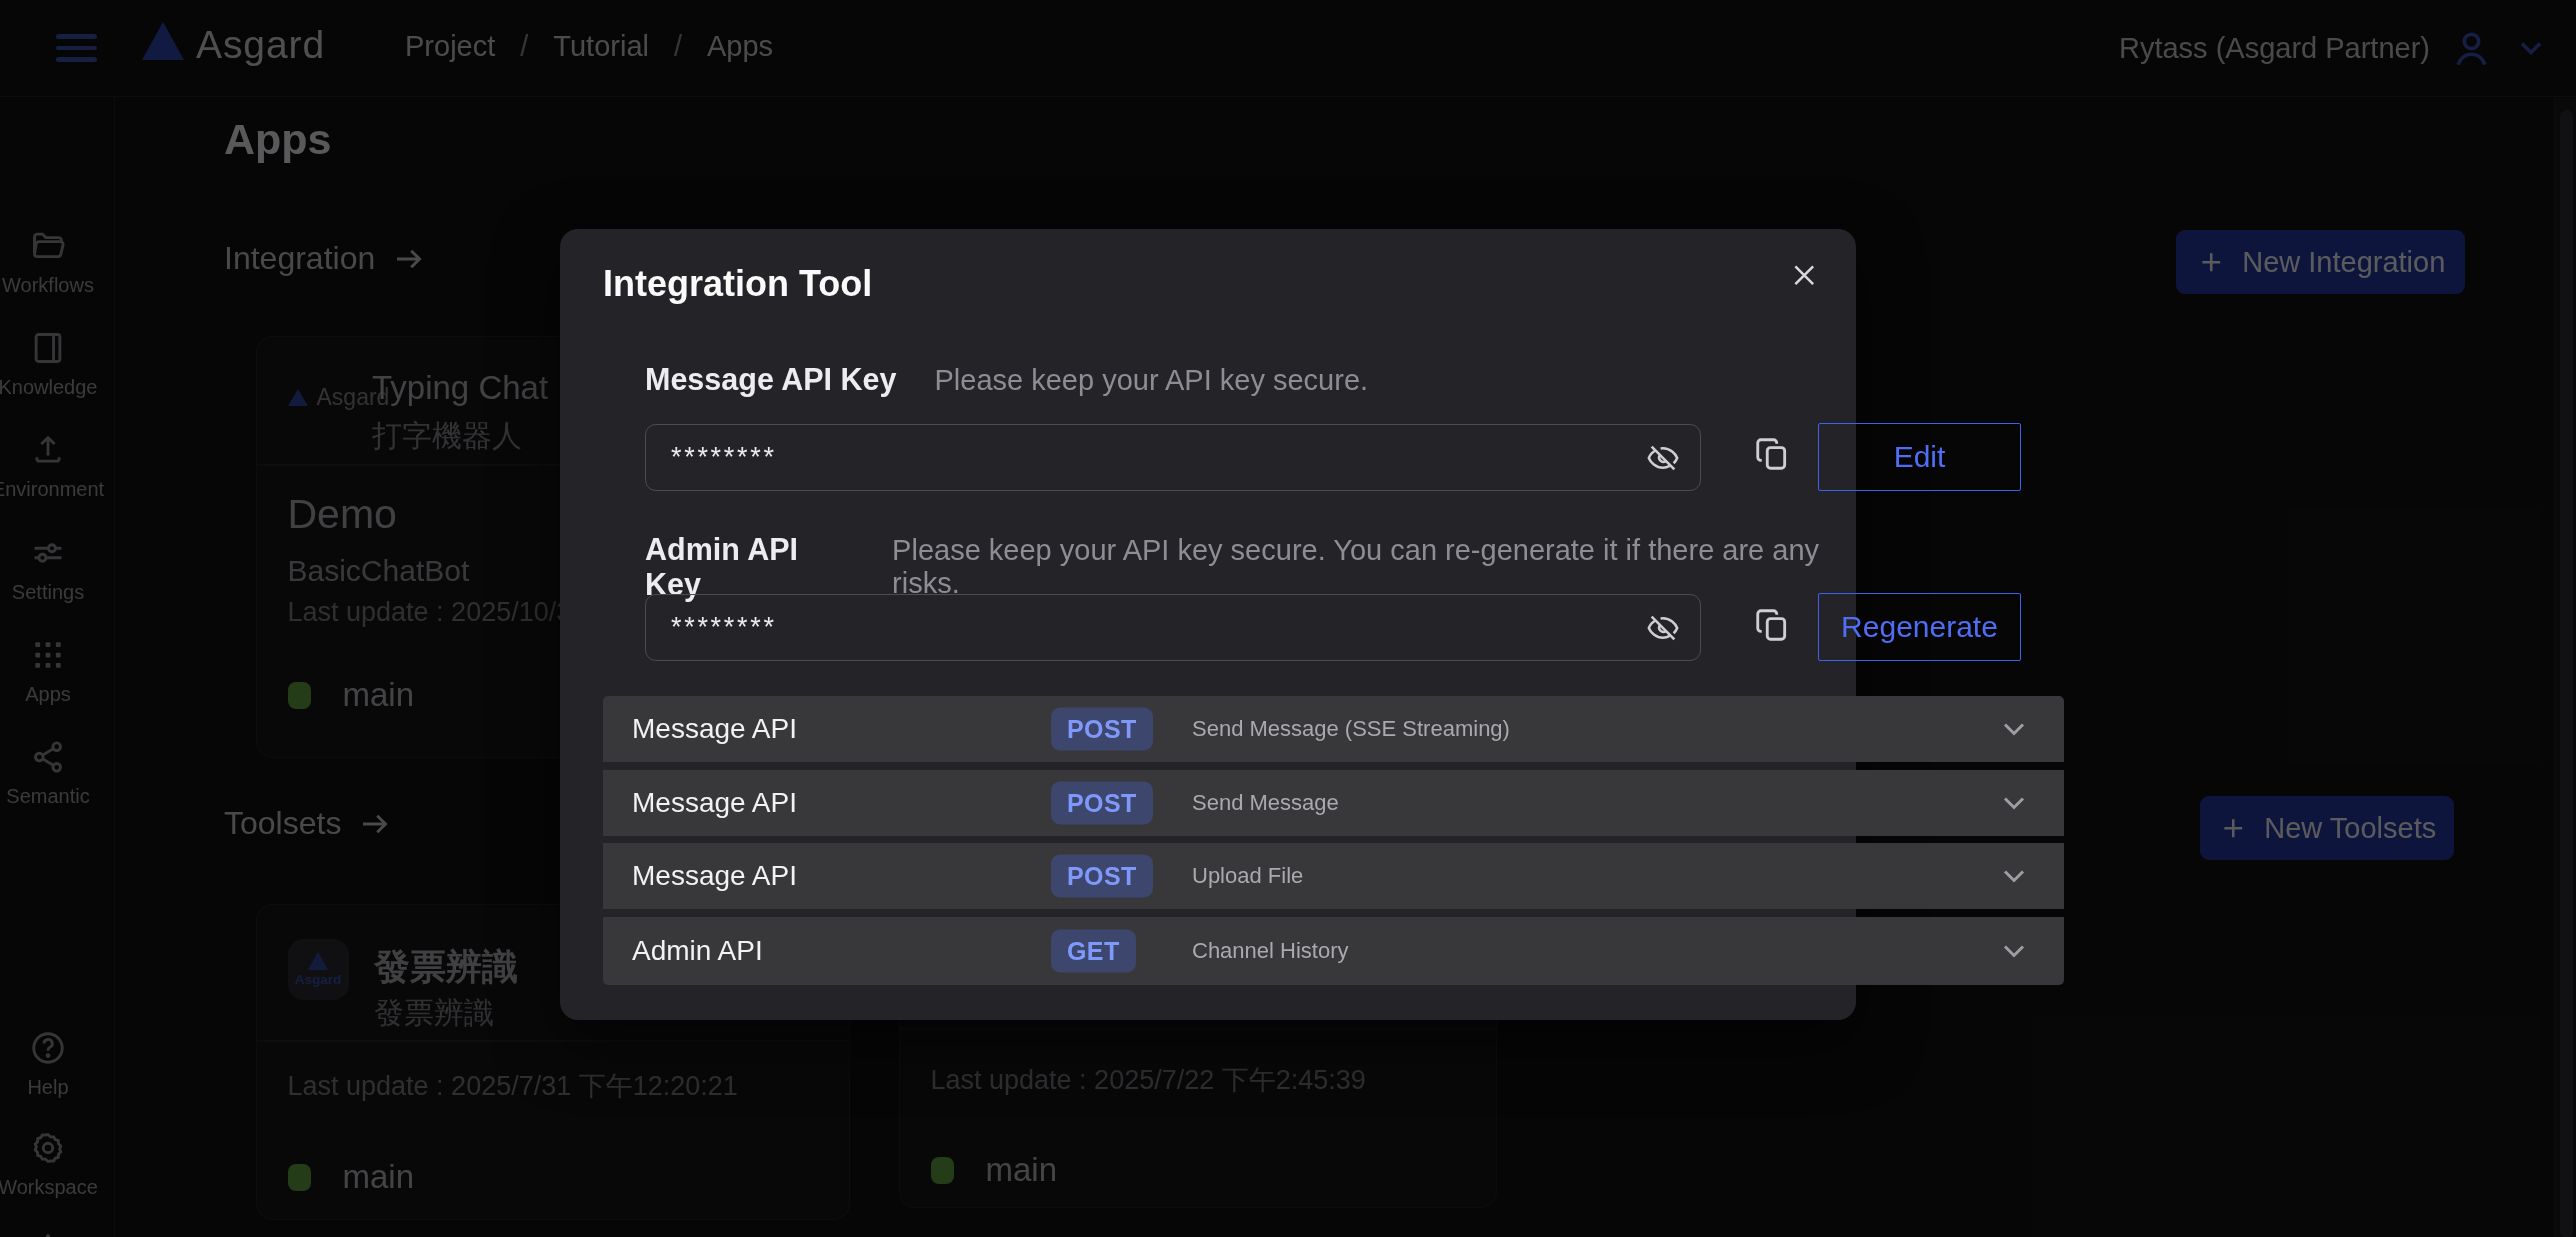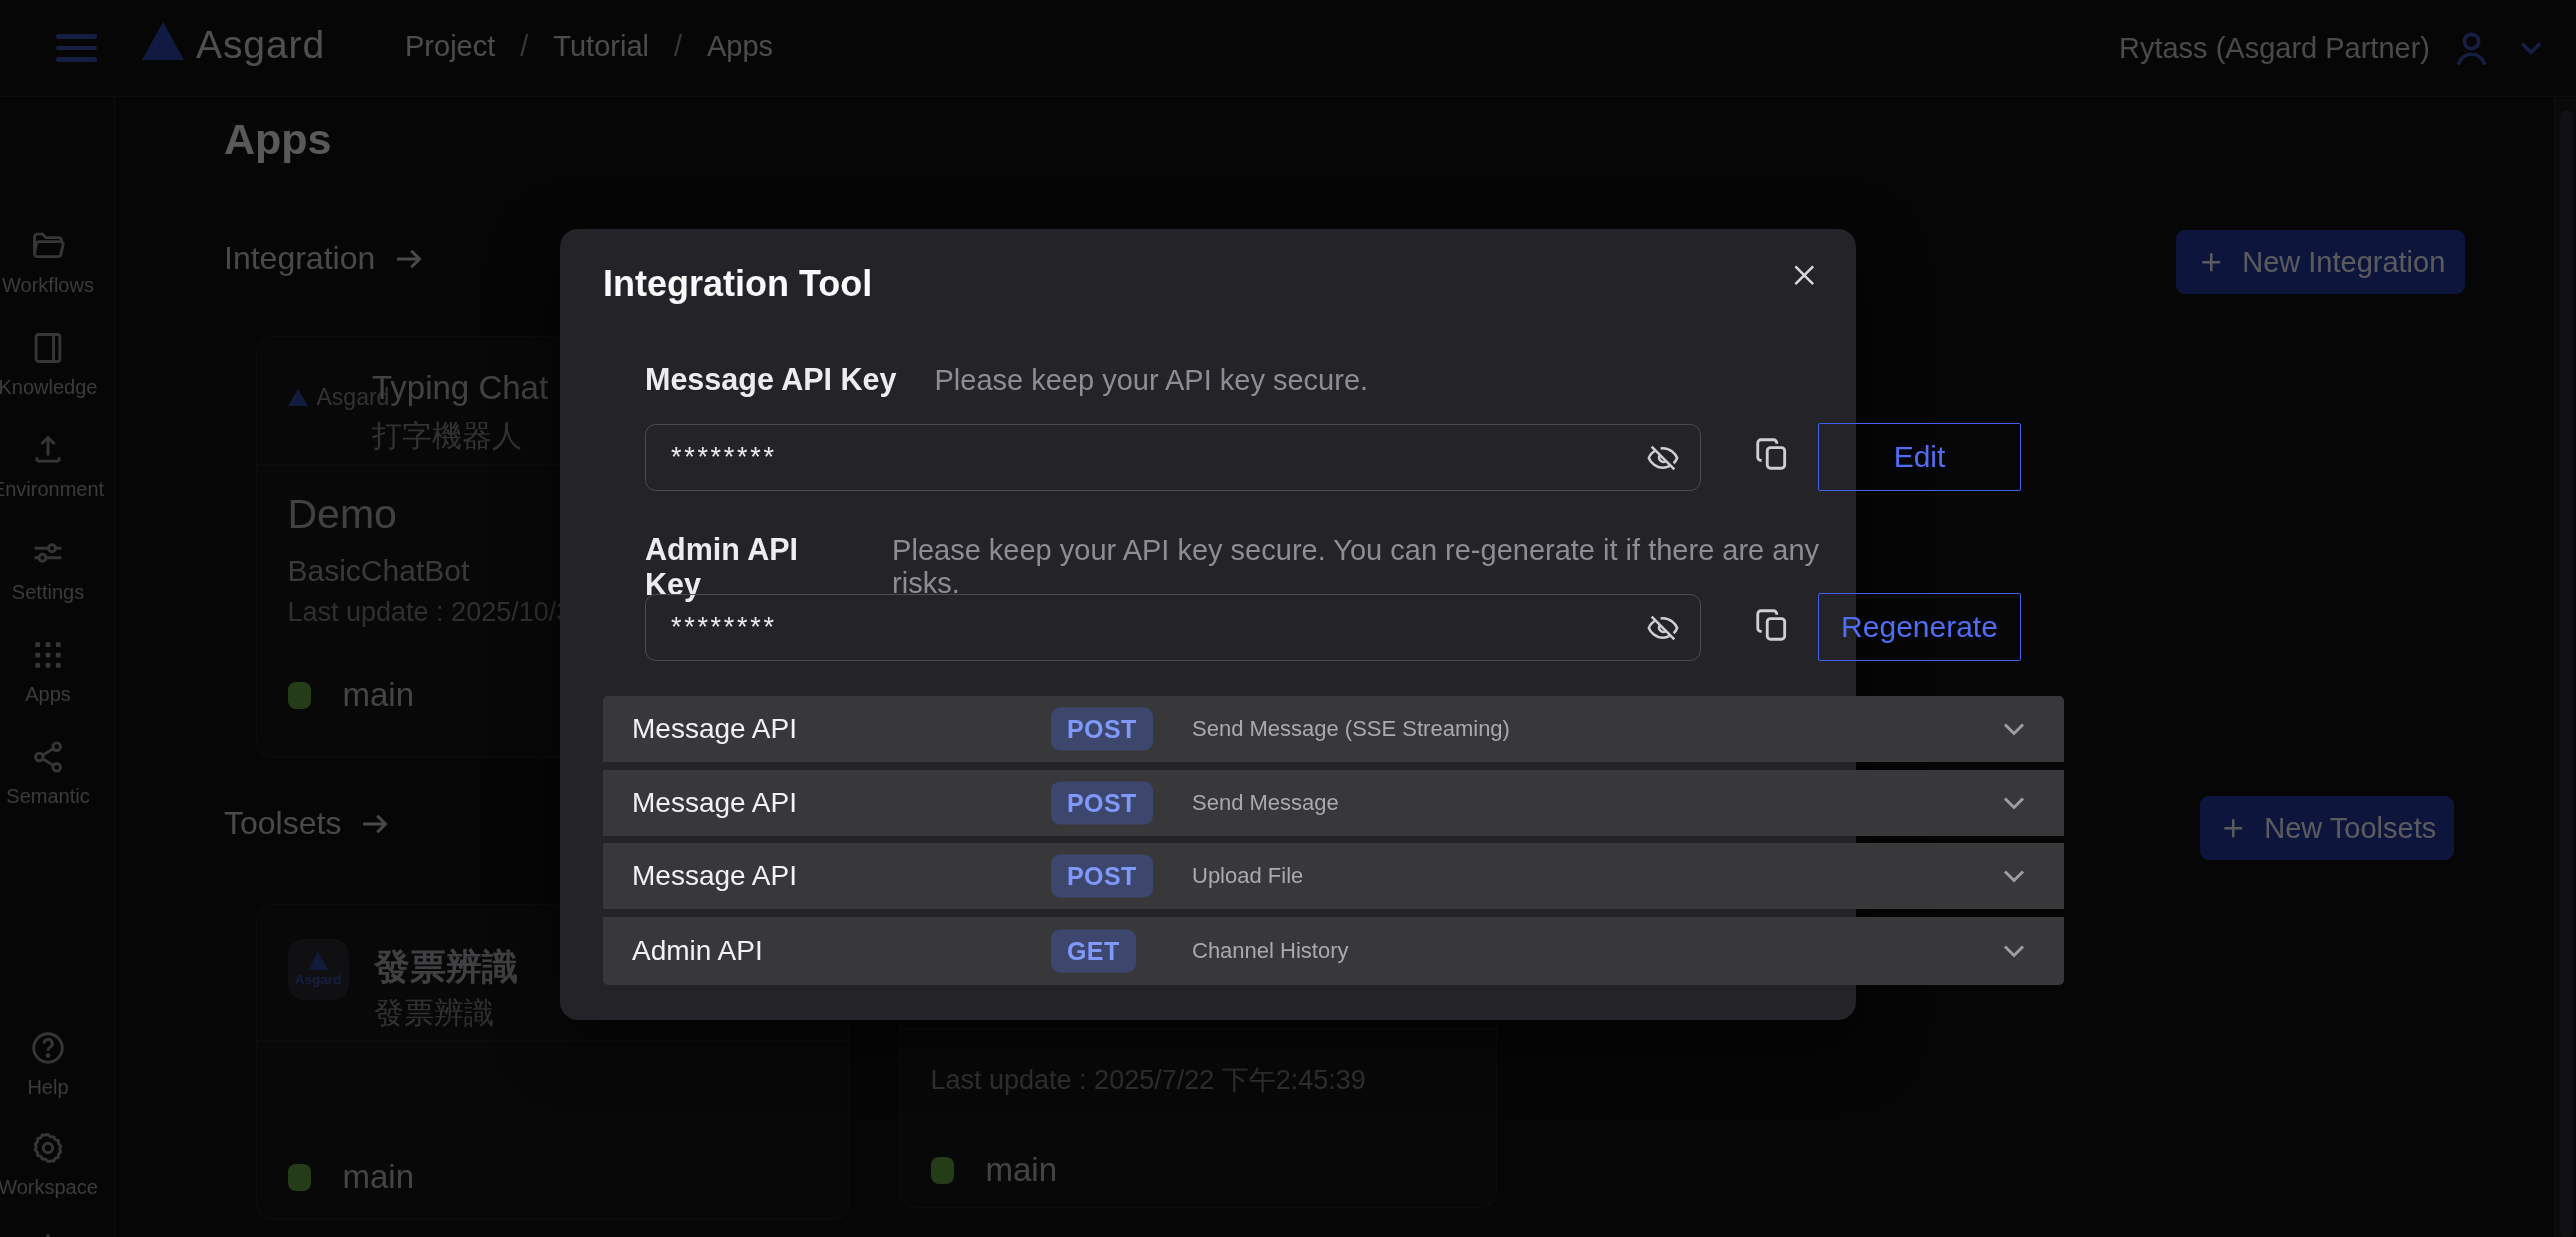--- a/index.html
+++ b/index.html
@@ -235,20 +235,21 @@
   </div>
 
   <div class="card" style="left:256px;top:904px;width:592px;height:314px">
     <div class="tile" style="left:30.5px;top:34px">
       <div class="tile-tri"></div>
       <div class="tile-word">Asgard</div>
     </div>
     <div style="position:absolute;left:117px;top:38px;font-size:36px;font-weight:600;color:#a8a8ae">發票辨識</div>
     <div style="position:absolute;left:117px;top:88px;font-size:30px;color:#7f7f85">發票辨識</div>
     <div class="card-divider" style="top:135px"></div>
+    <div class="muted-sm" style="left:30.5px;top:163px">Last update : 2025/7/31 下午12:20:21</div>
     <div class="branch-row" style="left:30.5px;top:253px">
       <div class="branch-dot"></div>
       <div class="branch-label">main</div>
     </div>
   </div>
 
   <div class="card" style="left:899px;top:892px;width:596px;height:314px">
     <div class="card-divider" style="top:135px"></div>
     <div class="muted-sm" style="left:30.5px;top:169px">Last update : 2025/7/22 下午2:45:39</div>
     <div class="branch-row" style="left:30.5px;top:258px">

